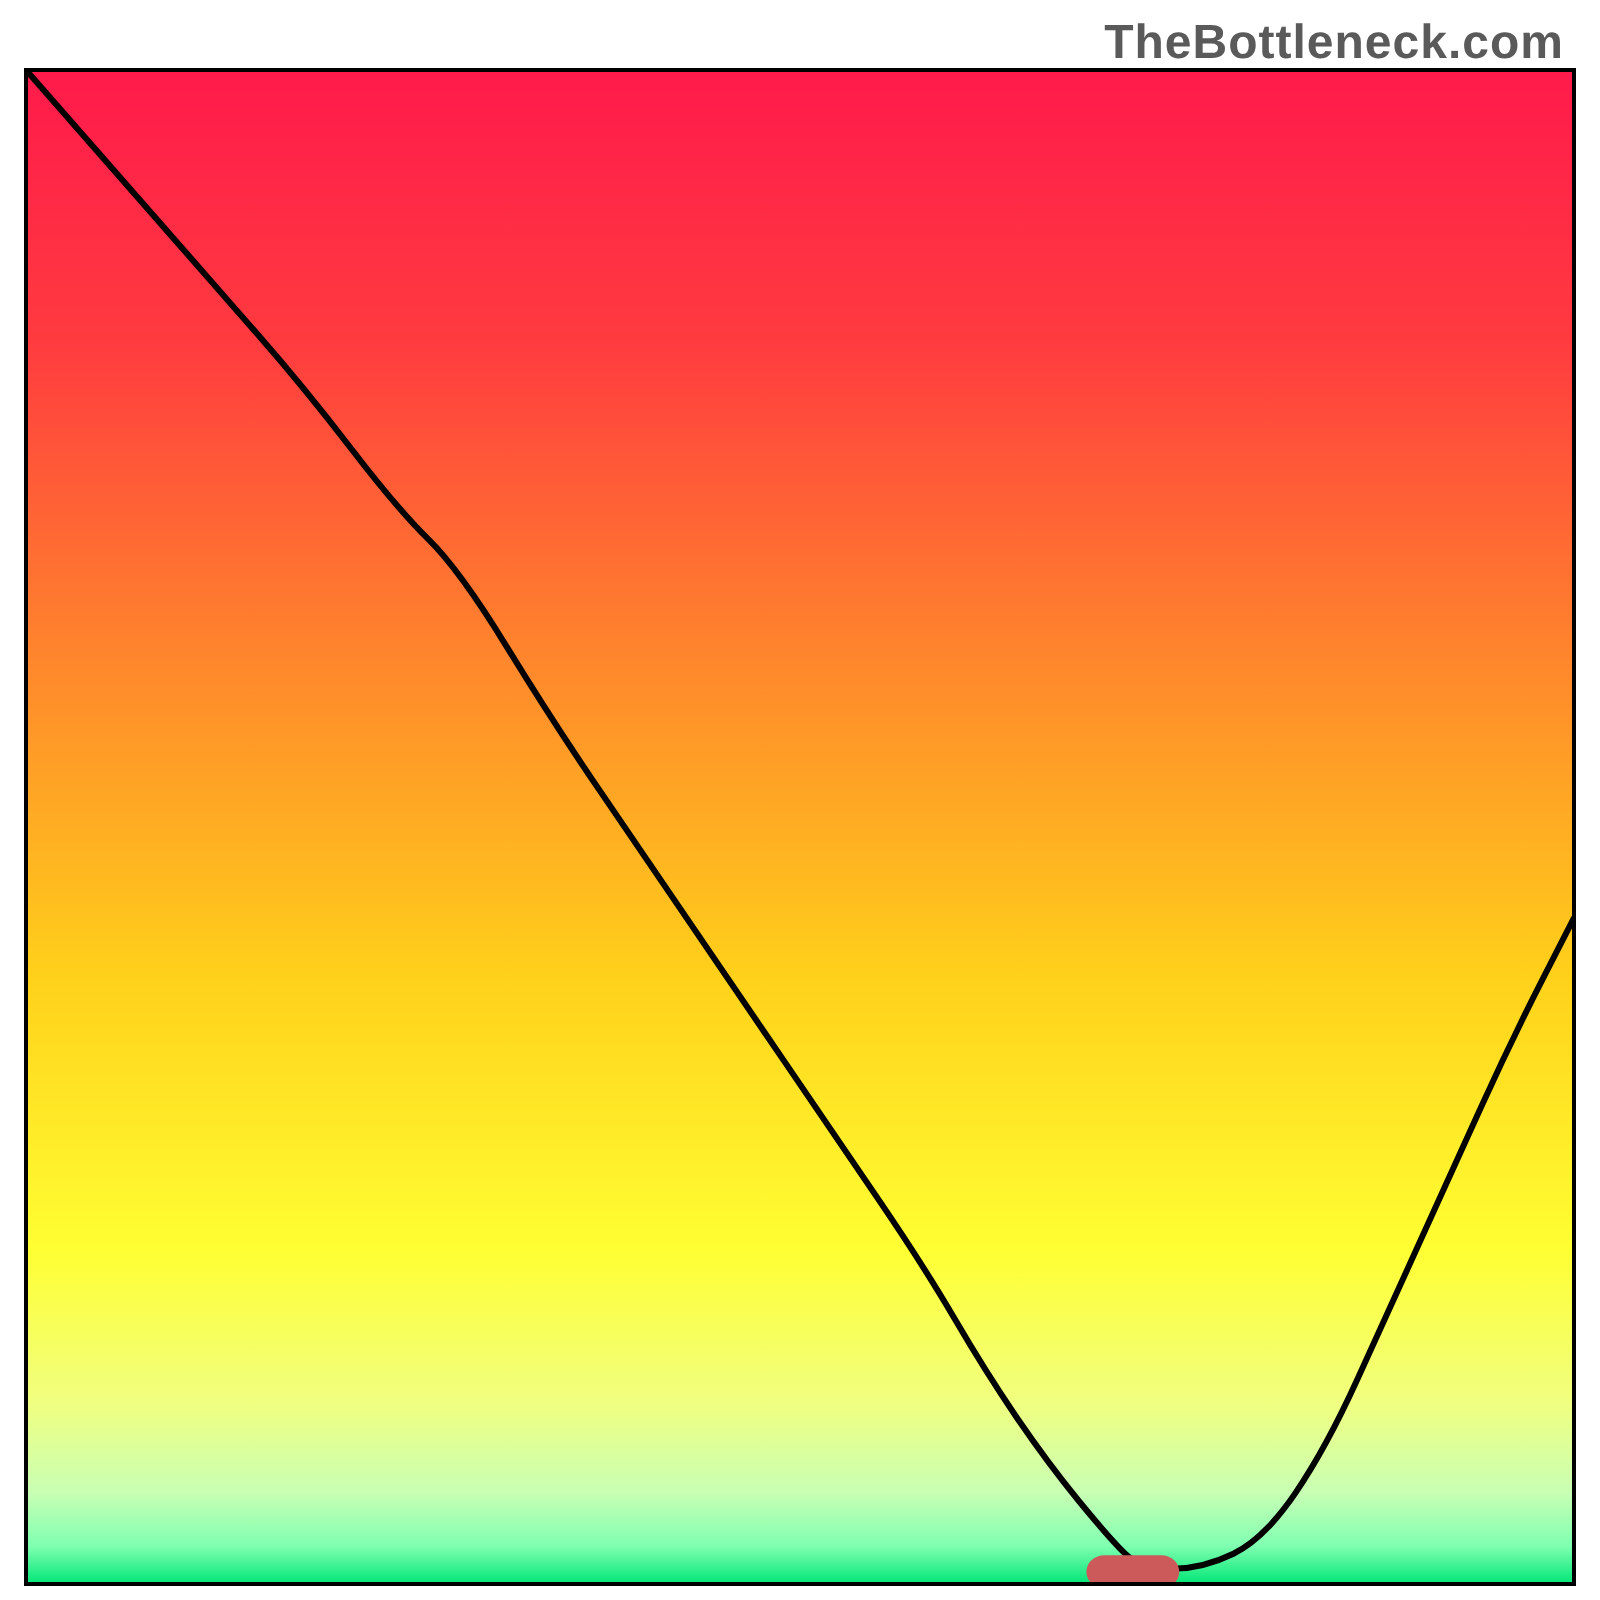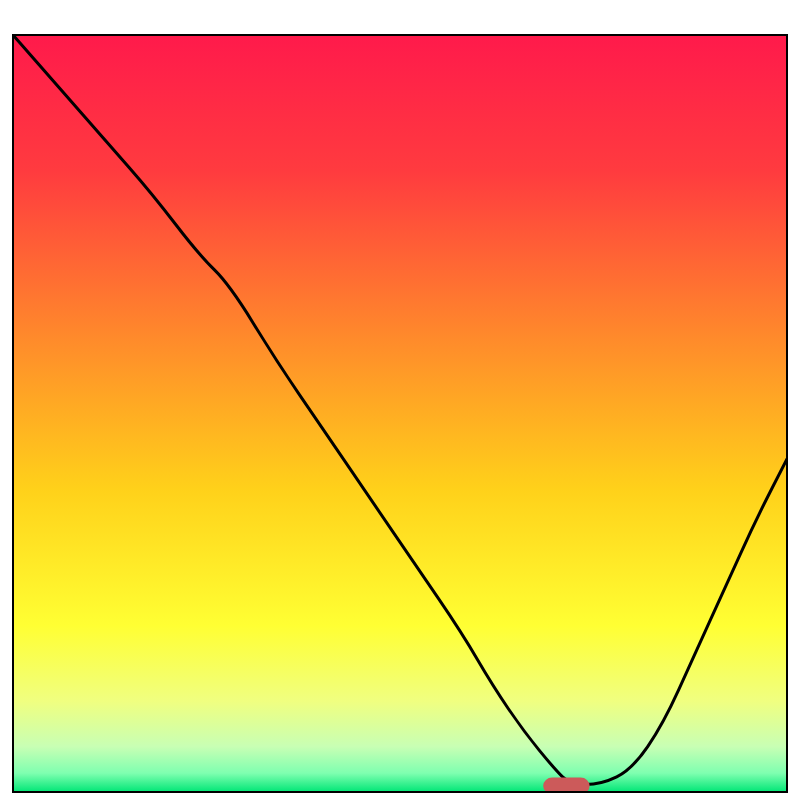--- a/index.html
+++ b/index.html
@@ -29,20 +29,21 @@
   svg.plot {
     position: absolute;
     left: 0;
     top: 0;
   }
 </style>
 </head>
 <body>
 
 <div class="stage">
+  <div class="watermark">TheBottleneck.com</div>
 
   <svg class="plot" width="800" height="800" viewBox="0 0 800 800">
     <defs>
       <linearGradient id="bg-grad" x1="0" y1="0" x2="0" y2="1">
           <stop offset="0%" stop-color="#ff1a4b"></stop>
           <stop offset="18%" stop-color="#ff3b3f"></stop>
           <stop offset="40%" stop-color="#ff8a2b"></stop>
           <stop offset="60%" stop-color="#ffd11a"></stop>
           <stop offset="78%" stop-color="#ffff33"></stop>
           <stop offset="88%" stop-color="#f0ff80"></stop>

